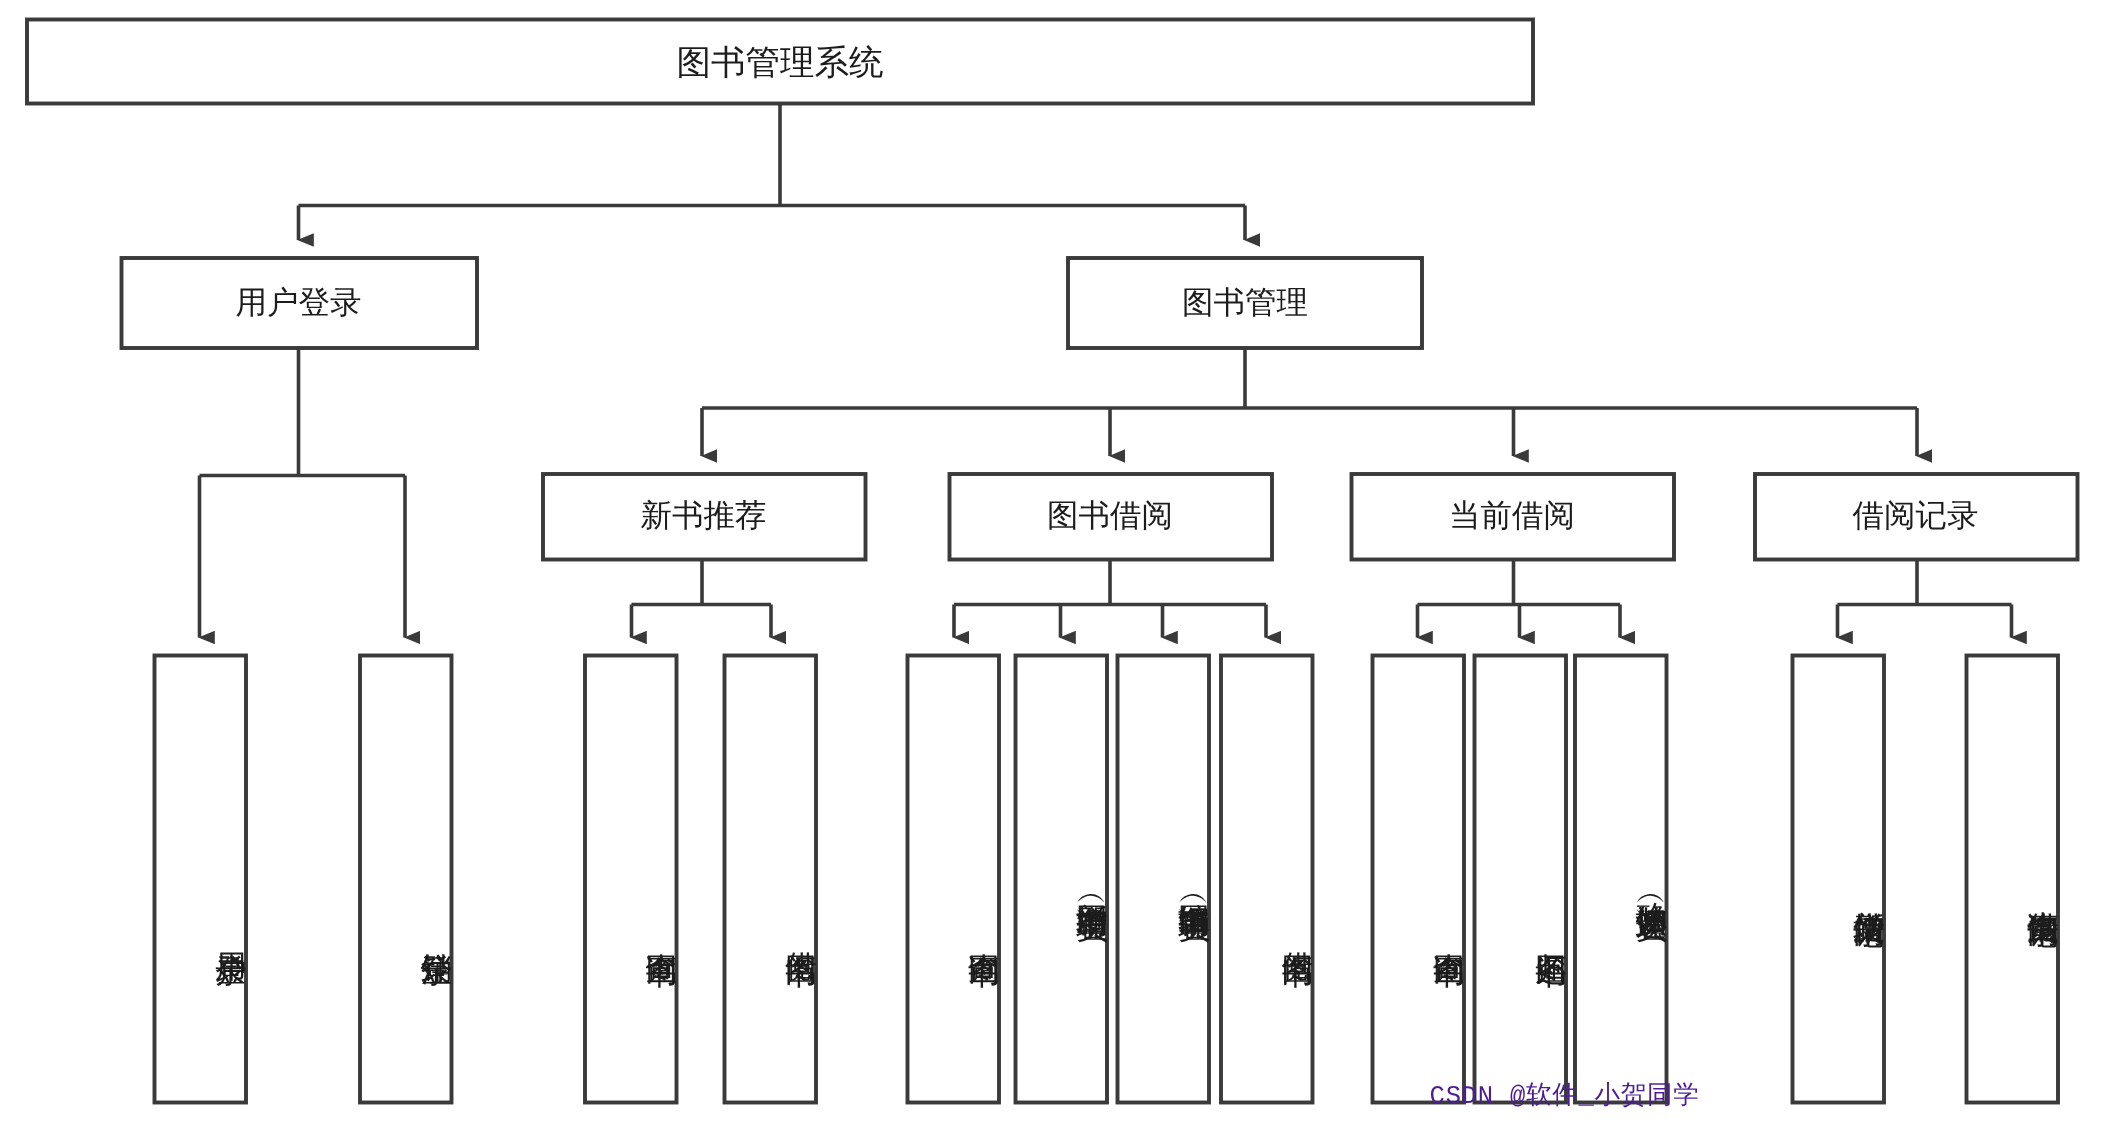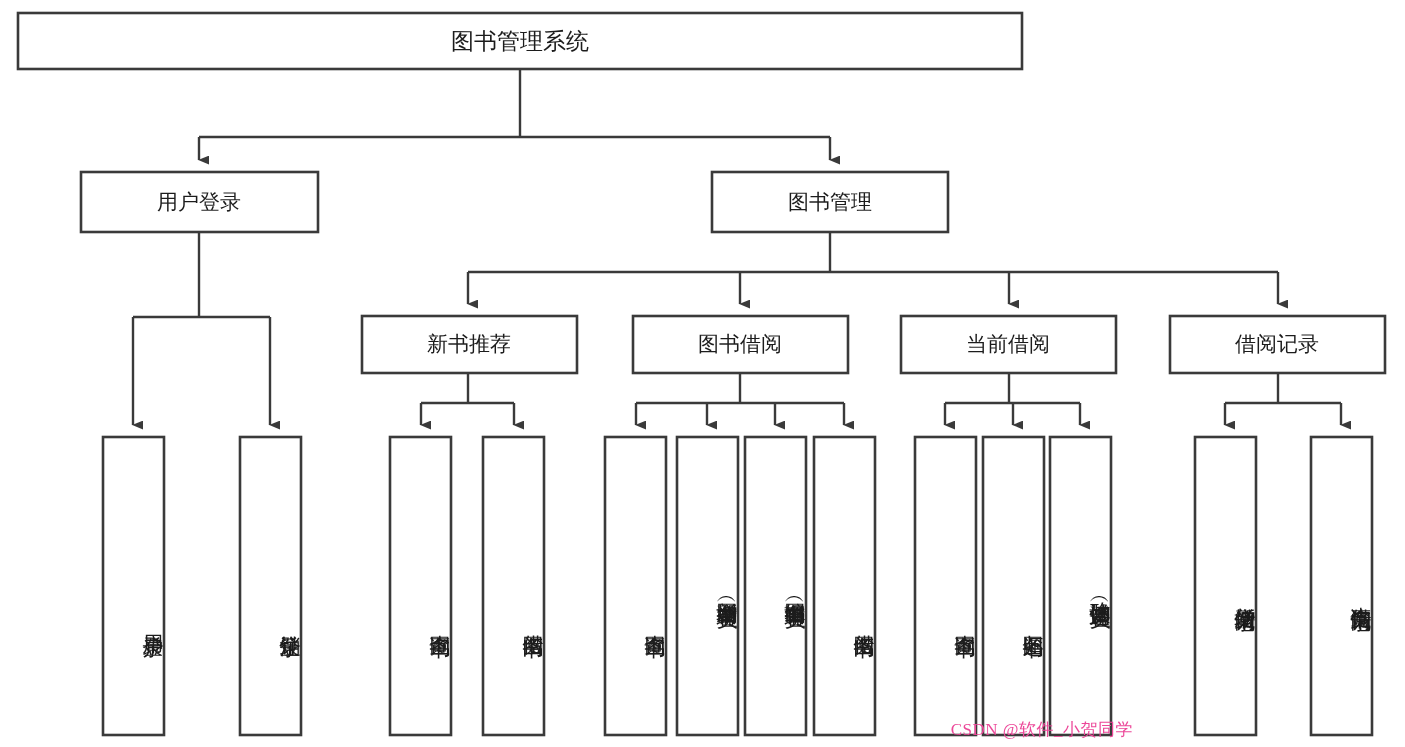--- a/index.html
+++ b/index.html
@@ -64,23 +64,23 @@
     display: flex;
     align-items: flex-start;
     justify-content: center;
     white-space: nowrap;
     pointer-events: none;
   }
   .watermark {
     position: absolute;
     right: 10px;
     bottom: 6px;
-    font-family: Liberation Serif, serif;
+    font-family: Liberation Mono, monospace;
     font-size: 17px;
-    color: #ec4899;
+    color: #4c1d95;
     letter-spacing: 0.5px;
     white-space: nowrap;
   }
 </style>
 </head>
 <body>
 
 <div id="diagram-root">
 
   <svg id="flow" viewBox="0 0 1405 747">

